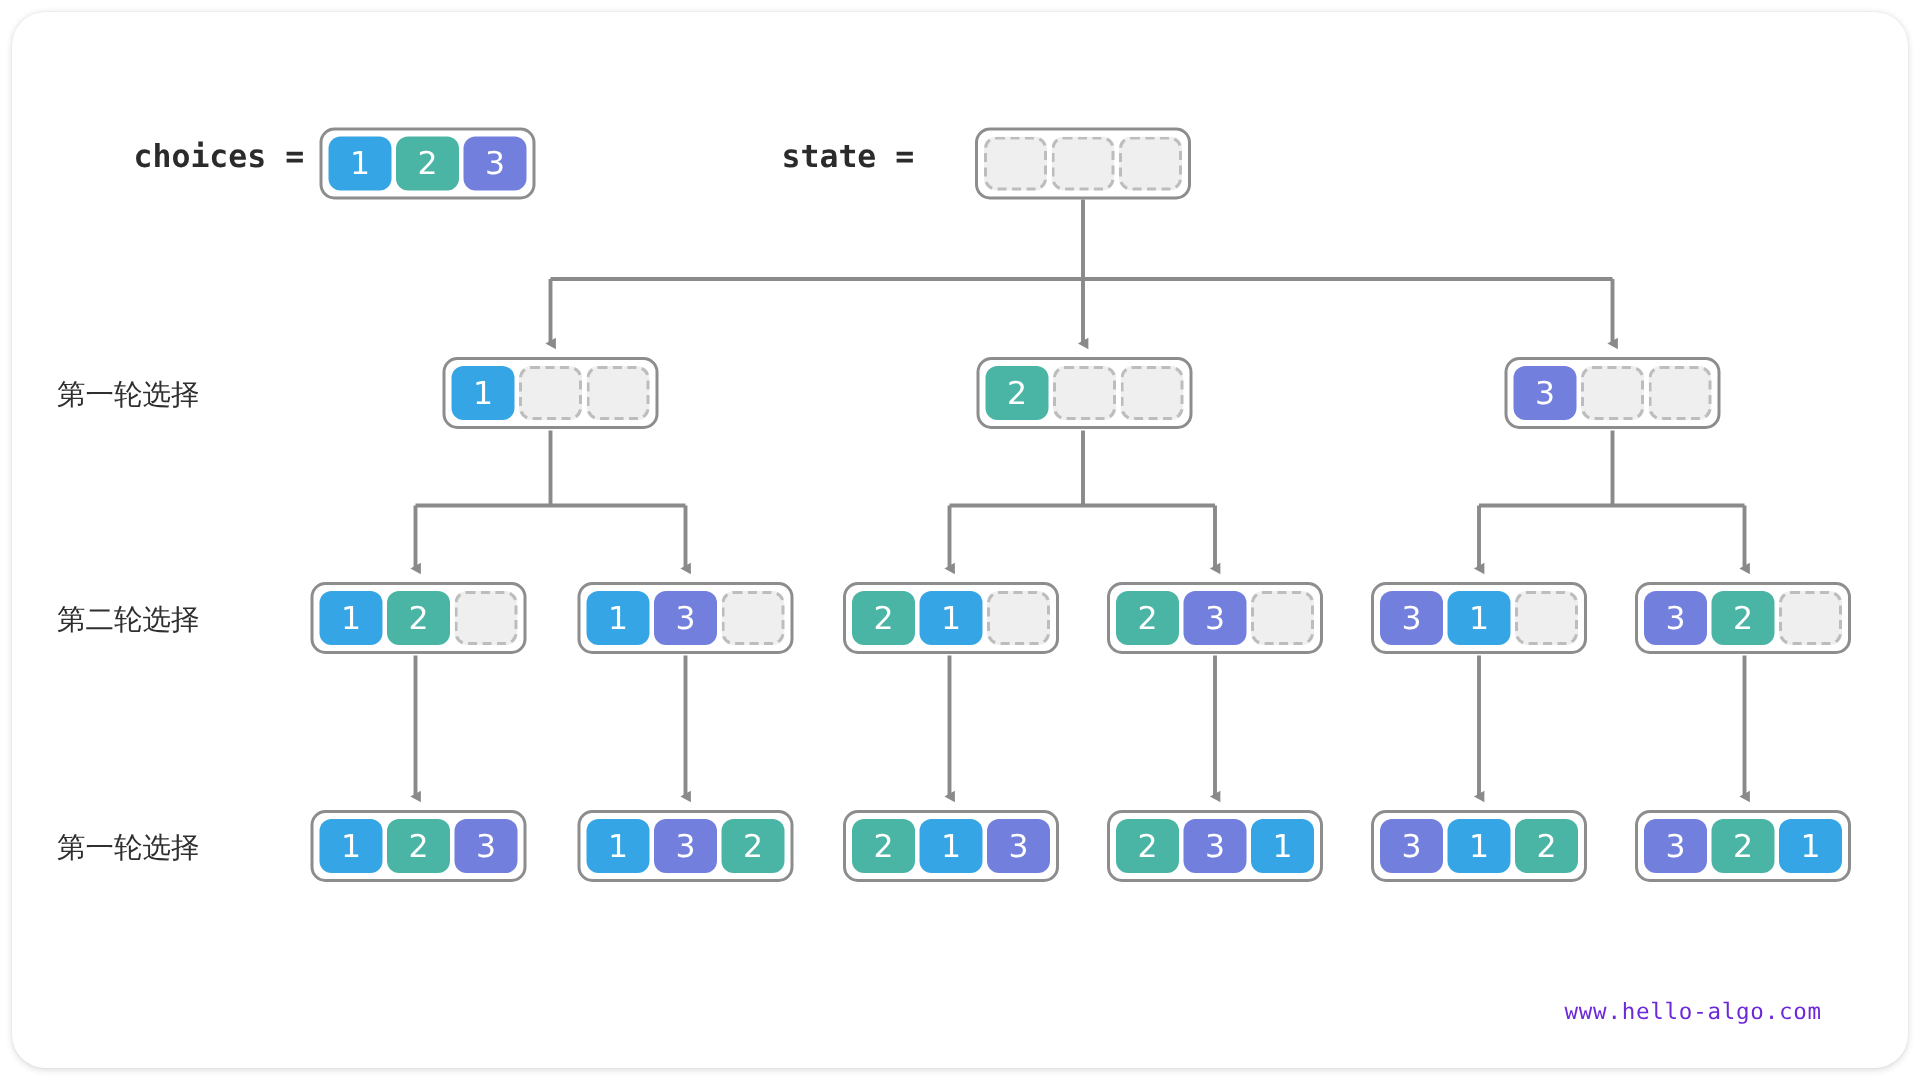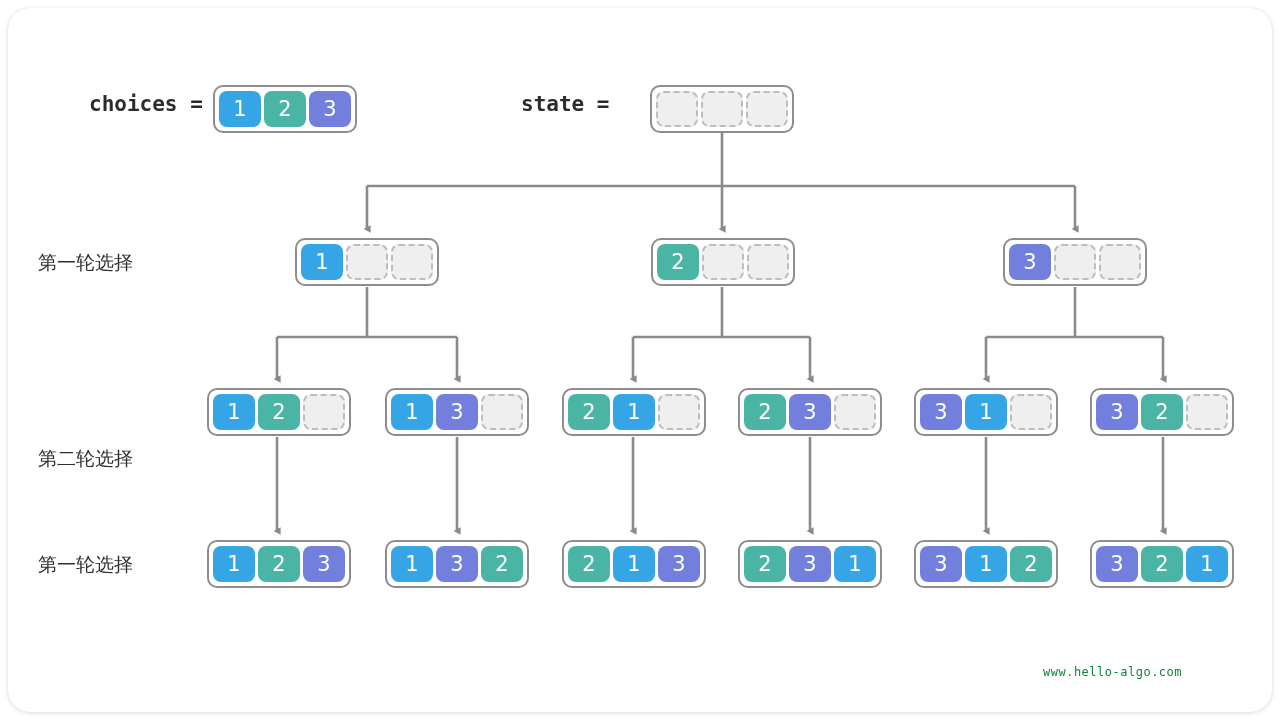--- a/index.html
+++ b/index.html
@@ -15,21 +15,21 @@
   .mono-label{
     position:absolute;font-family:"DejaVu Sans Mono","Liberation Mono",monospace;
     font-weight:bold;font-size:21px;color:#2b2b2b;white-space:nowrap;
   }
   .row-label{
     position:absolute;font-family:Liberation Sans, sans-serif;
     font-size:19px;color:#2f2f2f;white-space:nowrap;
   }
   .watermark{
     position:absolute;font-family:"DejaVu Sans Mono","Liberation Mono",monospace;
-    font-size:12px;color:#15803d;letter-spacing:0.5px;white-space:nowrap;
+    font-size:15px;color:#6d28d9;letter-spacing:0.5px;white-space:nowrap;
   }
 
   
   .arr{
     position:absolute;box-sizing:border-box;
     border:2px solid #8d8d8d;border-radius:10px;
     background:#ffffff;padding:4px;display:flex;gap:3px;
     height:48px;align-items:stretch;
   }
   .cell{
@@ -113,21 +113,21 @@
       <div class="arr" style="left: 651px; top: 238px;">
         <div class="cell c2">2</div>
         <div class="cell empty"></div>
         <div class="cell empty"></div>
       </div>
       <div class="arr" style="left: 1003px; top: 238px;">
         <div class="cell c3">3</div>
         <div class="cell empty"></div>
         <div class="cell empty"></div>
       </div>
-      <div class="row-label" style="left: 38px; top: 400px; margin-top: 46px;">第二轮选择</div>
+      <div class="row-label" style="left: 38px; top: 400px;">第二轮选择</div>
       <div class="arr" style="left: 207px; top: 388px;">
         <div class="cell c1">1</div>
         <div class="cell c2">2</div>
         <div class="cell empty"></div>
       </div>
       <div class="arr" style="left: 385px; top: 388px;">
         <div class="cell c1">1</div>
         <div class="cell c3">3</div>
         <div class="cell empty"></div>
       </div>

